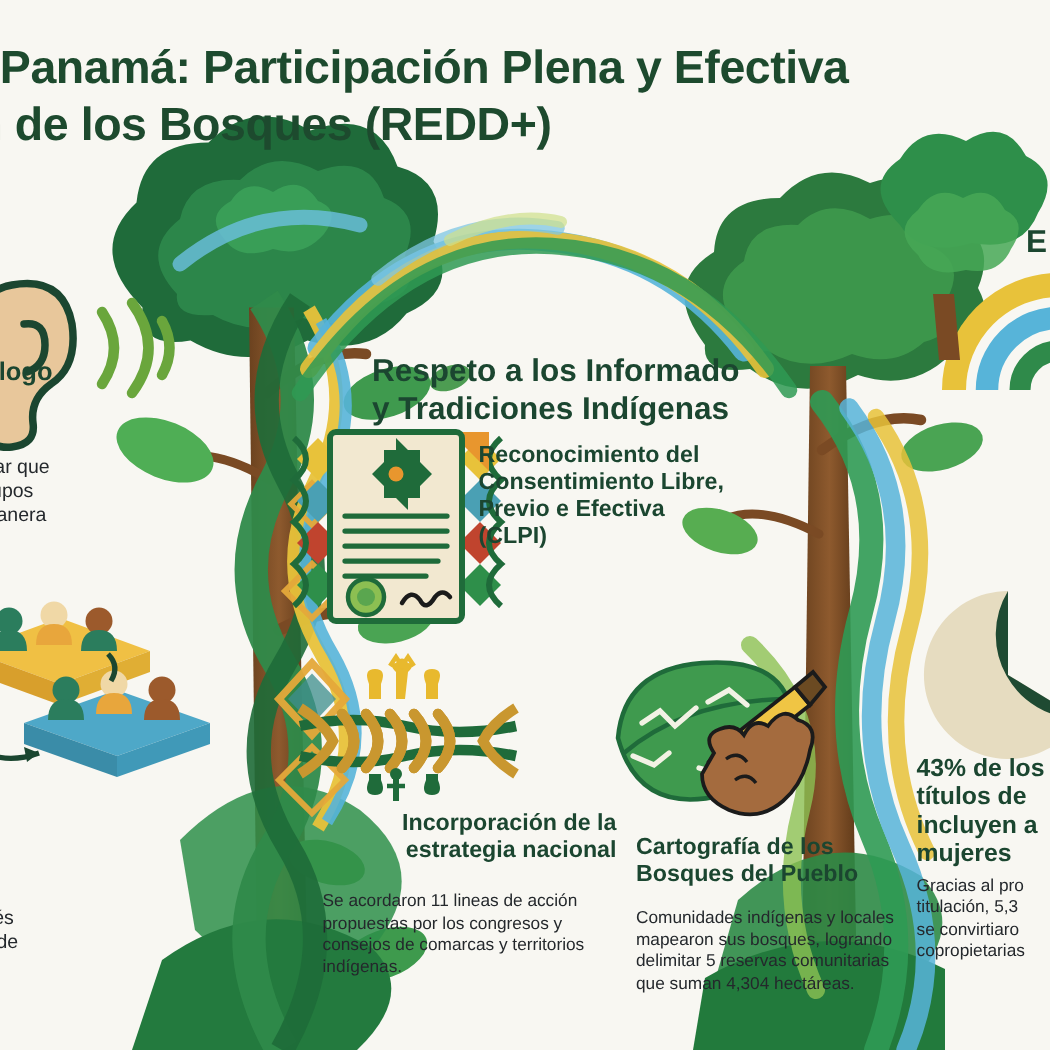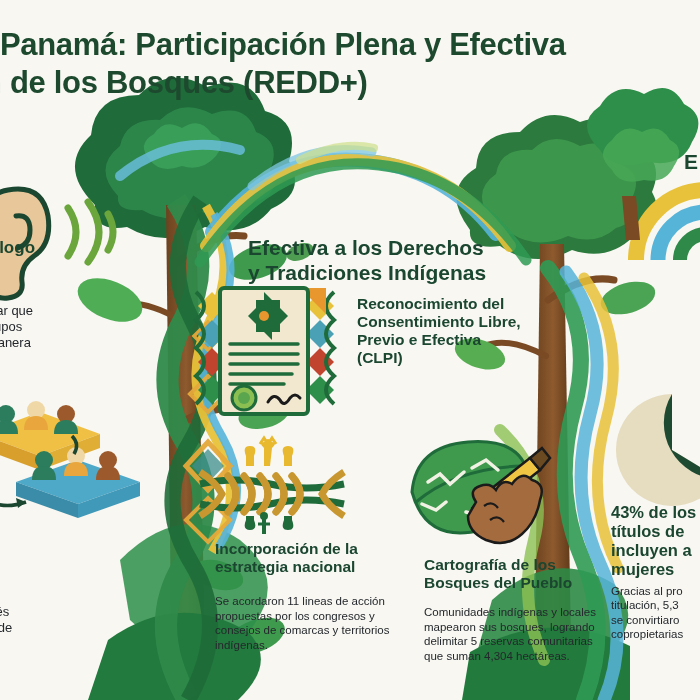--- a/index.html
+++ b/index.html
@@ -28,27 +28,27 @@
   #lc-1 .hd{font-size:17px;}
   #lc-1 .bd{font-size:13px;margin-top:5px;}
   #lc-2{left:-84px;top:503px;width:300px;}
   #lc-2 .hd{font-size:17px;}
   #lc-2 .bd{font-size:13px;margin-top:5px;}
 
   
   #cc-title{left:248px;top:236px;width:290px;font-size:21px;}
 
   
-  #cc-1{left:357px;top:295px;width:182px;}
+  #cc-1{left:319px;top:295px;width:182px;}
   #cc-1 .hd{font-size:15.5px;}
   #cc-1 .bd{font-size:11.5px;margin-top:4px;}
 
   
   #cc-2{left:215px;top:540px;width:196px;}
-  #cc-2 .hd{font-size:15.5px;}
+  #cc-2 .hd{font-size:15.5px;text-align:right;}
   #cc-2 .bd{font-size:11.5px;margin-top:18px;}
 
   
   #cc-3{left:424px;top:540px;width:190px;}
   #cc-3 .hd{font-size:15.5px;margin-top:16px;}
   #cc-3 .bd{font-size:11.5px;margin-top:13px;}
 
   
   #rc-title{left:684px;top:150px;width:240px;font-size:21px;}
   #rc-1{left:611px;top:503px;width:220px;}
@@ -234,21 +234,21 @@
     </div>
     <div class="bd">
       <div>n 6 Consejos</div>
       <div>os y 25 Comités</div>
       <div>ara la gestión de</div>
       <div>a del Canal.</div>
     </div>
   </div>
 
   <div class="blk" id="cc-title">
-    <div class="hd">Efectiva a los Derechos</div>
+    <div class="hd">Respeto a los Informado</div>
     <div class="hd">y Tradiciones Indígenas</div>
   </div>
 
   <svg class="sp" style="left:196px;top:282px;" width="140" height="136">
 
     <g>
       <path d="M2 24 l14 -14 l14 14 l-14 14 Z" fill="#e8c23a"></path>
       <path d="M2 52 l14 -14 l14 14 l-14 14 Z" fill="#4aa0b4"></path>
       <path d="M2 80 l14 -14 l14 14 l-14 14 Z" fill="#c0442e"></path>
       <path d="M2 108 l14 -14 l14 14 l-14 14 Z" fill="#2e8f4a"></path>

